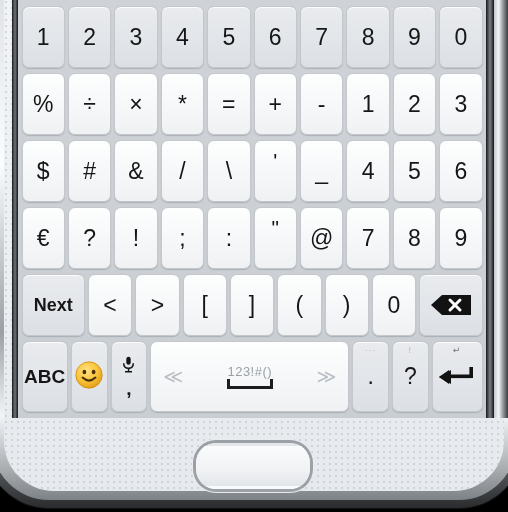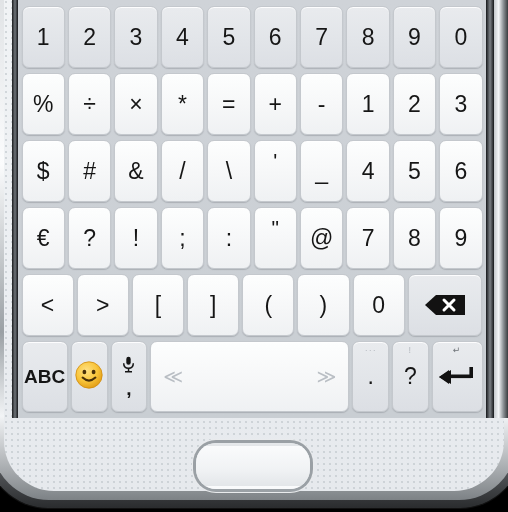--- a/index.html
+++ b/index.html
@@ -216,20 +216,23 @@
             <span>7</span>
           </div>
           <div class="key" style="flex: 1 1 0px; height: 100%;">
             <span>8</span>
           </div>
           <div class="key" style="flex: 1 1 0px; height: 100%;">
             <span>9</span>
           </div>
         </div>
         <div class="krow" style="top: 274px; height: 62px;">
+          <div class="key gray" style="flex: 1.45 1 0px; height: 100%;">
+            <span class="lbl-bold">Next</span>
+          </div>
           <div class="key" style="flex: 1 1 0px; height: 100%;">
             <span>&lt;</span>
           </div>
           <div class="key" style="flex: 1 1 0px; height: 100%;">
             <span>&gt;</span>
           </div>
           <div class="key" style="flex: 1 1 0px; height: 100%;">
             <span>[</span>
           </div>
           <div class="key" style="flex: 1 1 0px; height: 100%;">
@@ -274,20 +277,24 @@
             <span class="mic"><svg width="13" height="17" viewBox="0 0 13 17">
                 <rect x="4.3" y="0.8" width="4.4" height="8" rx="2.2" fill="#151515"></rect>
                 <path d="M1.7 7.2 Q1.7 12.2 6.5 12.2 Q11.3 12.2 11.3 7.2" fill="none" stroke="#151515" stroke-width="1.5"></path>
                 <rect x="5.8" y="12" width="1.5" height="3.4" fill="#151515"></rect>
                 <rect x="3" y="15" width="7" height="1.5" fill="#151515"></rect>
               </svg></span>
             <span class="cm">,</span>
           </div>
           <div class="key space-key" style="flex: 3.9 1 0px; height: 100%;">
             <span class="chev">≪</span>
+            <span class="space-inner">
+              <span class="space-hint">123!#()</span>
+              <span class="space-bar"></span>
+            </span>
             <span class="chev">≫</span>
           </div>
           <div class="key gray" style="flex: 0.78 1 0px; height: 100%;">
             <span class="mini">···</span>
             <span>.</span>
           </div>
           <div class="key gray" style="flex: 0.78 1 0px; height: 100%;">
             <span class="mini">!</span>
             <span>?</span>
           </div>

